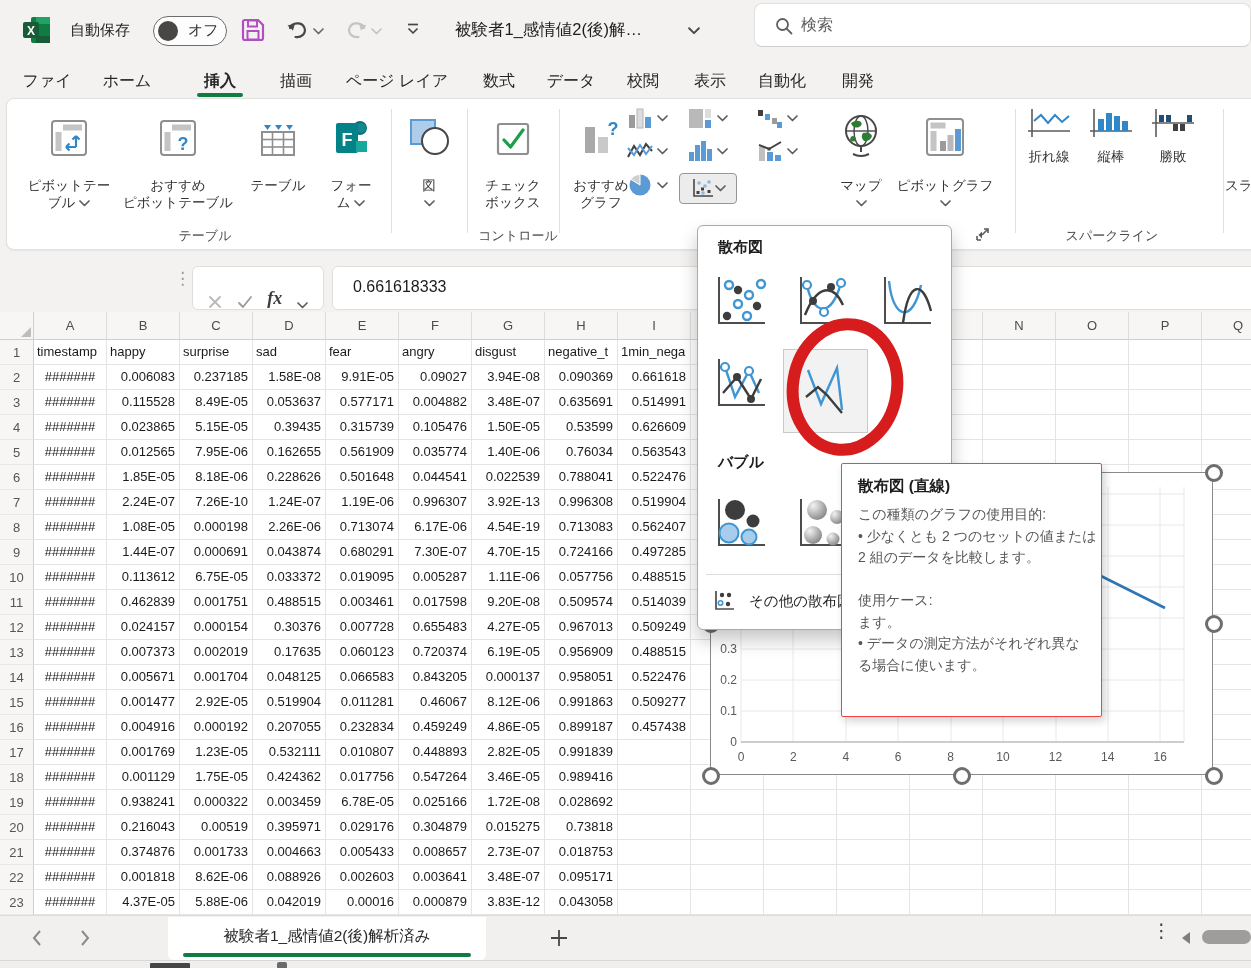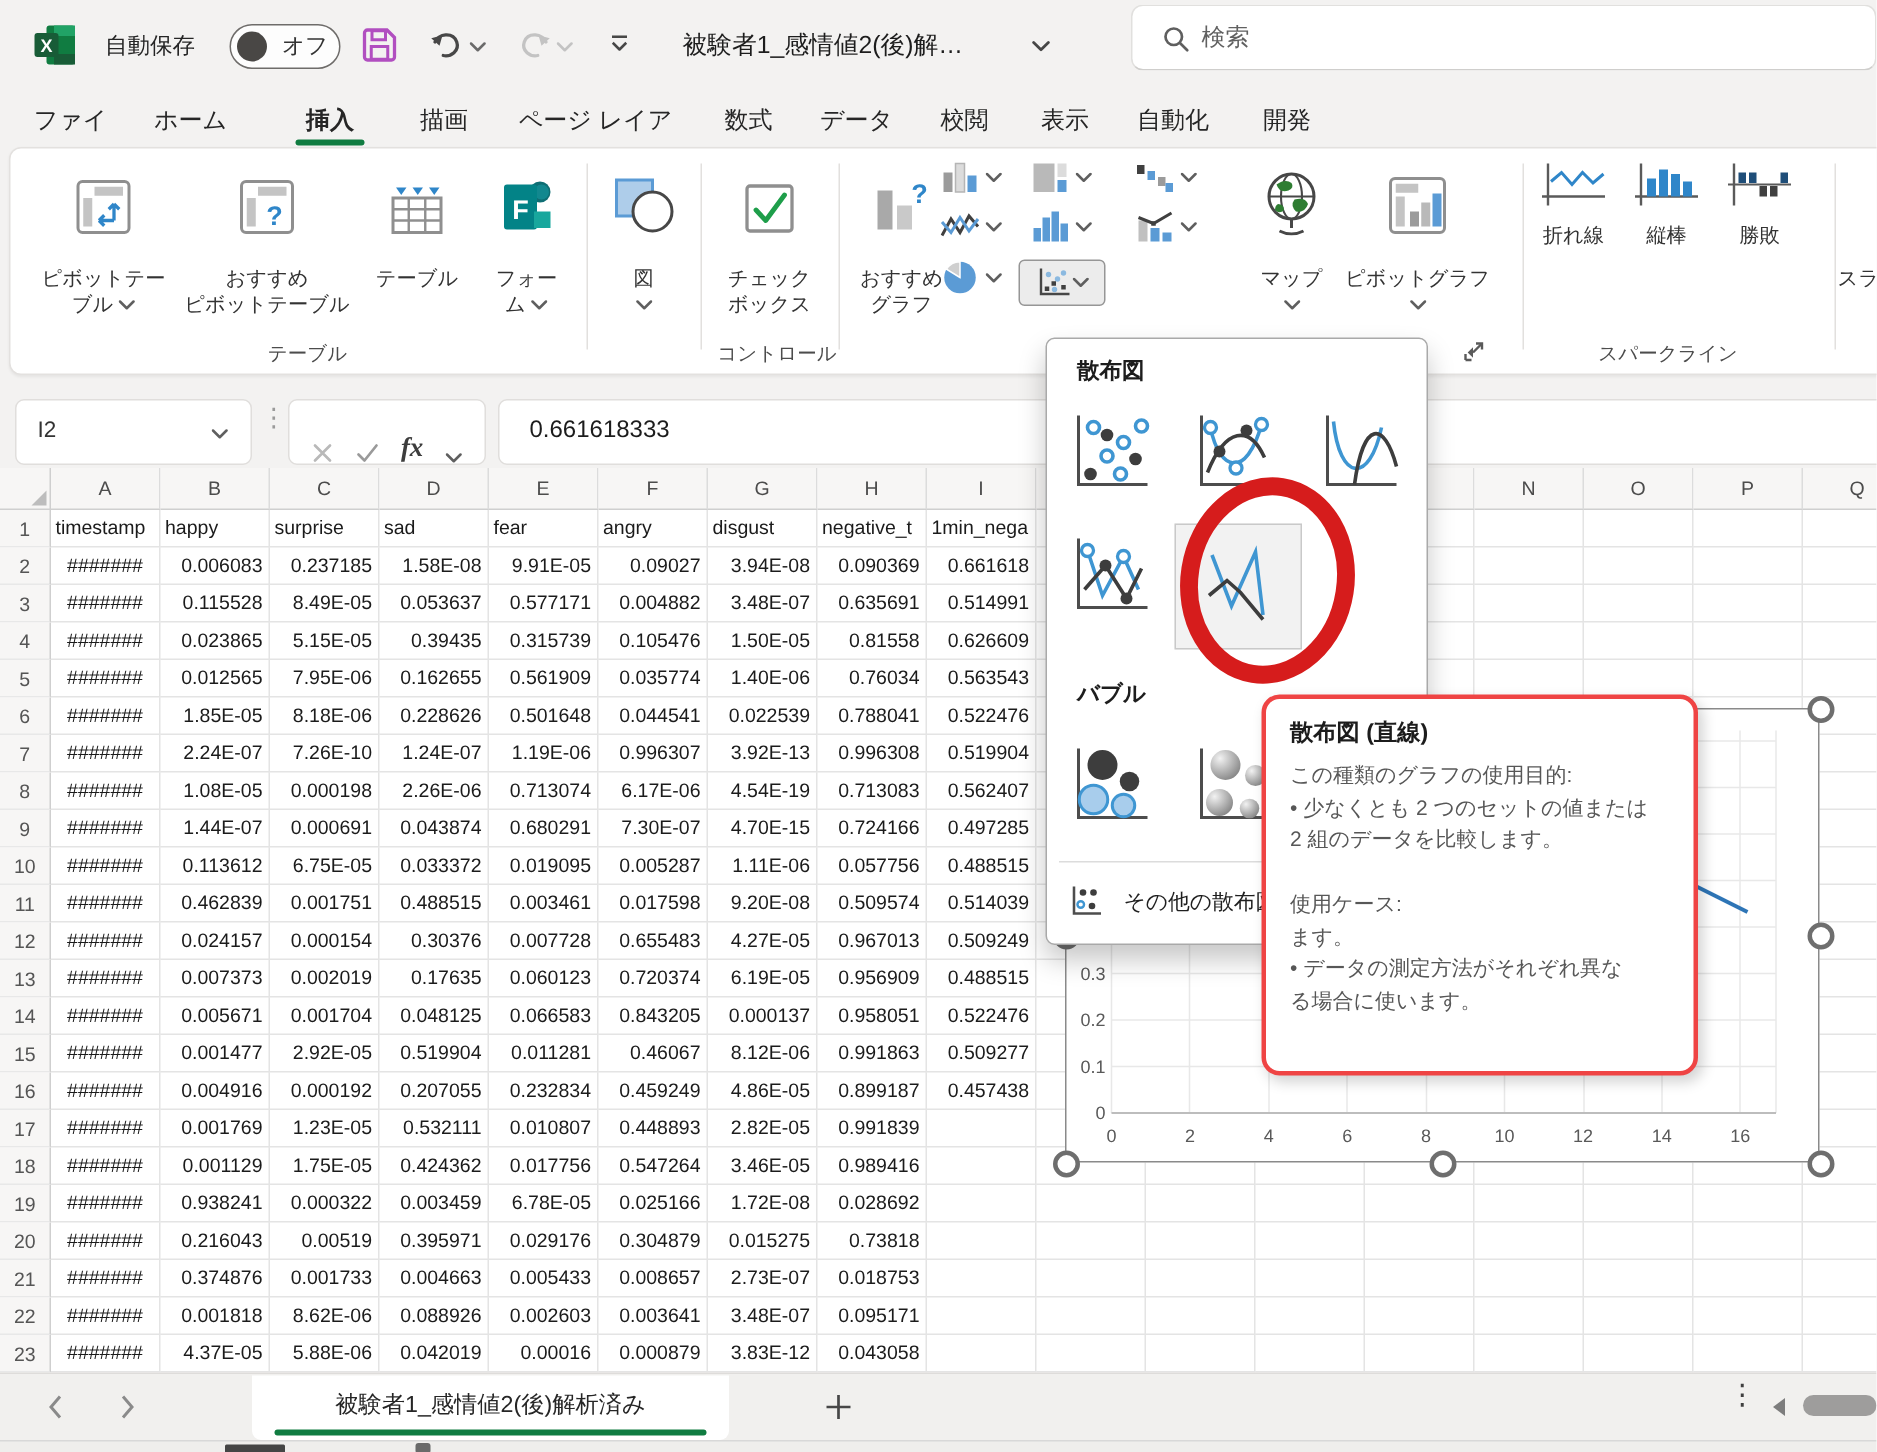--- a/index.html
+++ b/index.html
@@ -70,21 +70,21 @@
   
   #scatter-menu{left:697px;top:225px;width:255px;height:405px;background:#fff;border:1px solid #a9a9a9;border-radius:6px;box-shadow:0 10px 18px rgba(0,0,0,.22);z-index:30;box-sizing:border-box}
   .menu-h{position:absolute;left:20px;font-weight:bold;font-size:15px;color:#1d1d1d}
   .mi{position:absolute;width:62px;height:62px}
   #mi-straight-box{position:absolute;left:85px;top:123px;width:85px;height:84px;background:#f2f2f2;border:1px solid #c9c9c9;box-sizing:border-box}
   #menu-divider{position:absolute;left:8px;top:348px;width:239px;height:1px;background:#dcdcdc}
   #more-scatter{position:absolute;left:13px;top:358px;width:235px;height:34px;display:flex;align-items:center}
   #more-scatter span{font-size:14.5px;color:#1f1f1f;margin-left:12px;white-space:nowrap}
 
   
-  #tooltip{left:841px;top:463px;width:291px;height:254px;background:#fff;border:3px solid #ef4444;border-radius:12px;box-shadow:3px 4px 9px rgba(0,0,0,.18);z-index:40;box-sizing:border-box}
+  #tooltip{left:841px;top:463px;width:261px;height:254px;background:#fff;border:1px solid #ef4444;border-radius:2px;box-shadow:3px 4px 9px rgba(0,0,0,.18);z-index:40;box-sizing:border-box}
   #tooltip-title{position:absolute;left:16px;top:12px;font-size:15.5px;font-weight:bold;color:#1c1c1c}
   #tooltip-lines{position:absolute;left:16px;top:40px;width:264px}
   .tline{font-size:14px;line-height:21.5px;min-height:21.5px;color:#575757;white-space:nowrap}
 
   
   #red-annotation{left:770px;top:305px;z-index:60;pointer-events:none}
 
   
   #sheetbar{left:0;top:915px;width:1251px;height:45px;background:#f1f0ee;border-top:1px solid #dedcda;box-sizing:border-box;z-index:10}
   #active-tab{position:absolute;left:168px;top:1px;width:318px;height:43px;background:#fff;border-radius:0 0 6px 6px}
@@ -447,26 +447,20 @@
 
   <svg class="abs" style="left:968px;top:128px" width="15" height="15" viewBox="0 0 15 15">
     <path d="M13 6 V2 H9" fill="none" stroke="#5a5a5a" stroke-width="1.6"></path>
     <path d="M2 13 V9 M2 13 H6" fill="none" stroke="#5a5a5a" stroke-width="1.6"></path>
     <line x1="12.5" y1="2.5" x2="7" y2="8" stroke="#5a5a5a" stroke-width="1.6"></line>
     <polygon points="4.5,10.5 9.5,10.5 4.5,5.5" fill="#5a5a5a" transform="rotate(45 7 8)"></polygon>
   </svg>
 </section>
 
 <section id="formularow" class="abs">
-  <div id="namebox" class="fbox">
-    <span id="namebox-text" class="abs">I2</span>
-    <svg class="abs chev" style="left:130px;top:19px" viewBox="0 0 11 7">
-        <use href="#chev-p"></use>
-      </svg>
-  </div>
   <div class="abs" style="left:174px;top:24px;width:4px;height:28px;color:#9a9a9a;font-size:17px;line-height:9px">⋮</div>
   <div id="fxbox" class="fbox">
     <svg width="14" height="14" viewBox="0 0 14 14">
       <path d="M2 2 L12 12 M12 2 L2 12" stroke="#b9b9b9" stroke-width="1.8" stroke-linecap="round"></path>
     </svg>
     <svg width="16" height="14" viewBox="0 0 16 14">
       <path d="M2 8 L6 12 L14 2" fill="none" stroke="#9a9a9a" stroke-width="1.8" stroke-linecap="round" stroke-linejoin="round"></path>
     </svg>
     <span class="fx">fx</span>
     <svg class="chev" viewBox="0 0 11 7">
@@ -564,21 +558,21 @@
       </div>
       <div class="grow">
         <div class="rnum">4</div>
         <div class="cell hash">#######</div>
         <div class="cell num">0.023865</div>
         <div class="cell num">5.15E-05</div>
         <div class="cell num">0.39435</div>
         <div class="cell num">0.315739</div>
         <div class="cell num">0.105476</div>
         <div class="cell num">1.50E-05</div>
-        <div class="cell num">0.81558</div>
+        <div class="cell num">0.53599</div>
         <div class="cell num">0.626609</div>
         <div class="cell"></div>
         <div class="cell"></div>
         <div class="cell"></div>
         <div class="cell"></div>
         <div class="cell"></div>
         <div class="cell"></div>
         <div class="cell"></div>
         <div class="cell"></div>
       </div>

